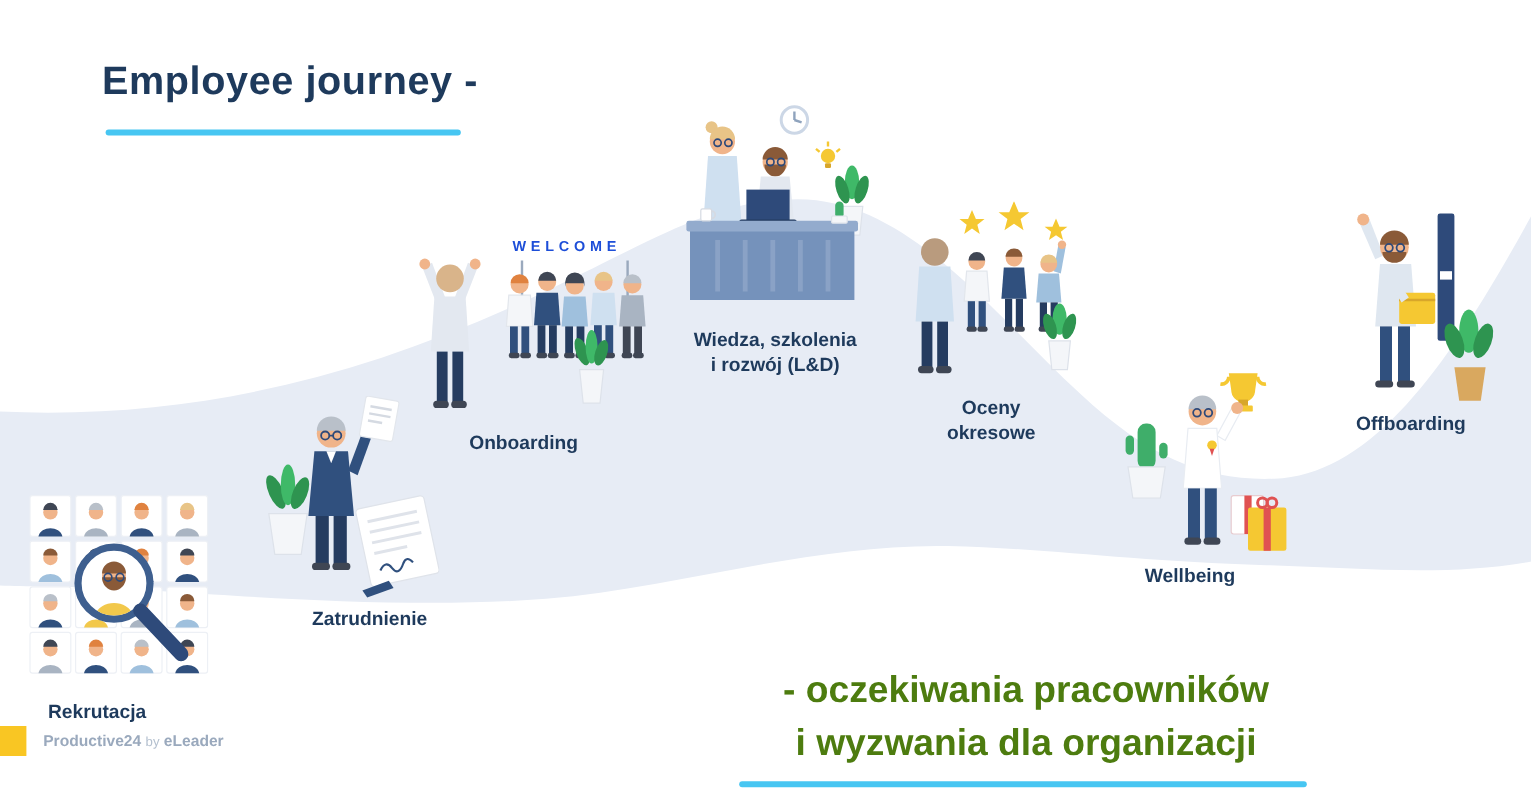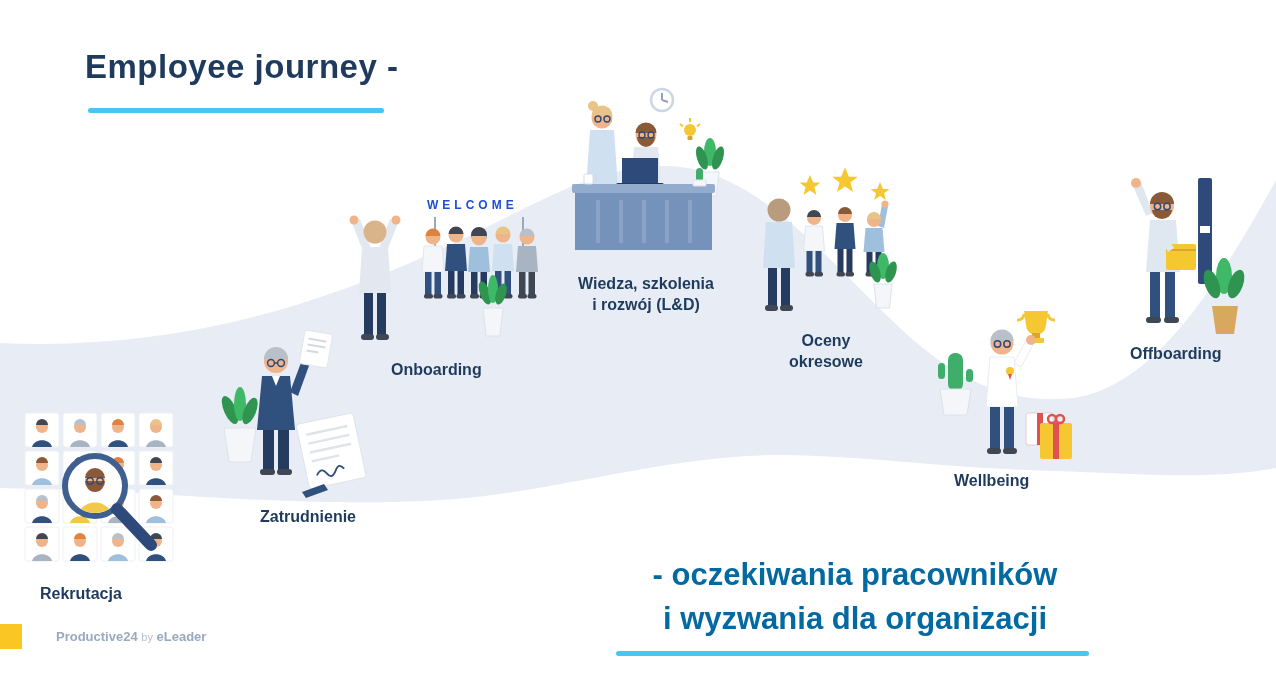--- a/index.html
+++ b/index.html
@@ -24,24 +24,24 @@
   .welcome-banner { position:absolute; left:427px; top:198px; font-size:12px; font-weight:bold; color:#1d4ed8; letter-spacing:4px; }
 
   #il-rekrutacja  { left:24px;   top:412px; }
   #il-zatrudnienie{ left:206px;  top:330px; }
   #il-onboarding  { left:343px;  top:205px; }
   #il-wiedza      { left:558px;  top:80px;  }
   #il-oceny       { left:752px;  top:168px; }
   #il-wellbeing   { left:928px;  top:305px; }
   #il-offboarding { left:1116px; top:168px; }
 
-  .subtitle { position:absolute; left:555px; top:553px; width:600px; text-align:center; color:#0369a1; font-weight:bold; font-size:31px; line-height:1.42; }
+  .subtitle { position:absolute; left:555px; top:553px; width:600px; text-align:center; color:#4d7c0f; font-weight:bold; font-size:31px; line-height:1.42; }
   .subtitle-underline { position:absolute; left:616px; top:651px; width:473px; height:5px; background:#47c6f2; border-radius:3px; }
 
-  .footer { position:absolute; left:0; top:624px; display:flex; align-items:center;gap:20px; }
+  .footer { position:absolute; left:0; top:605px; display:flex; align-items:center; }
   .footer-square { width:22px; height:25px; background:#f9c623; }
   .footer-text { margin-left:14px; font-size:13px; color:#9aa9bd; }
   .ft-bold { font-weight:bold; }
   .ft-light { color:#b4c0cf; font-size:11px; }
 </style>
 </head>
 <body>
 
 <div class="canvas">
 

